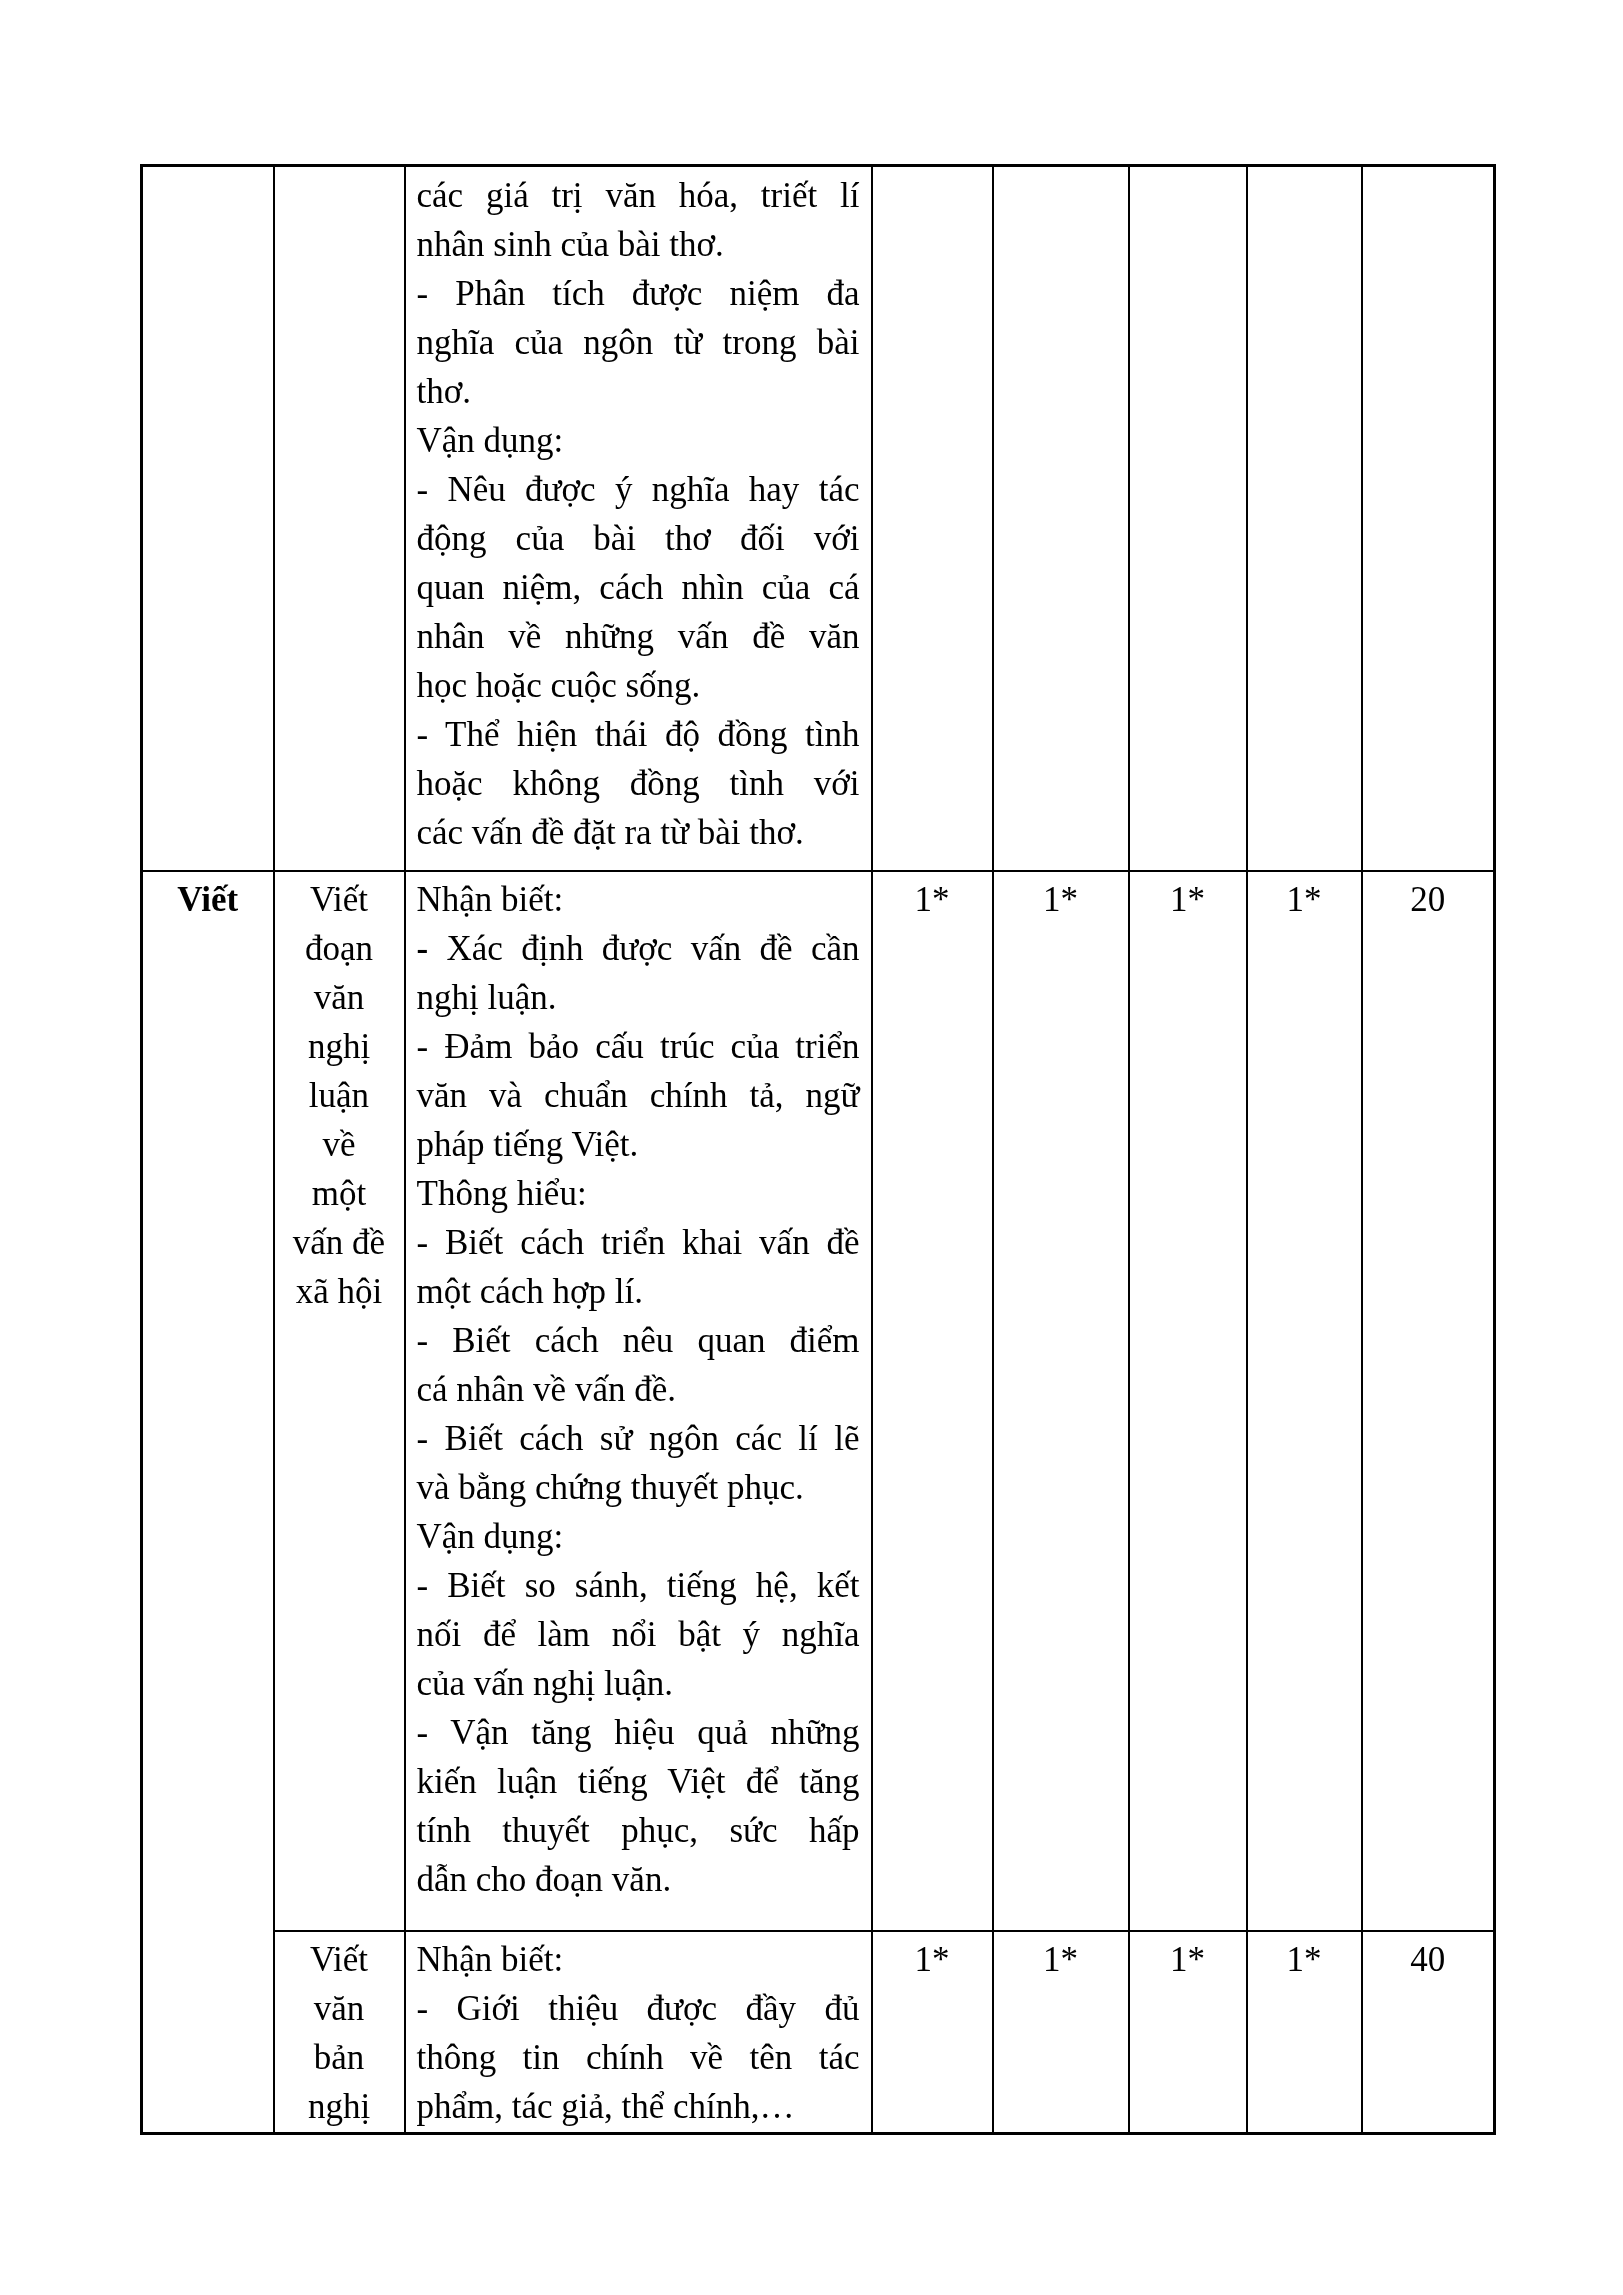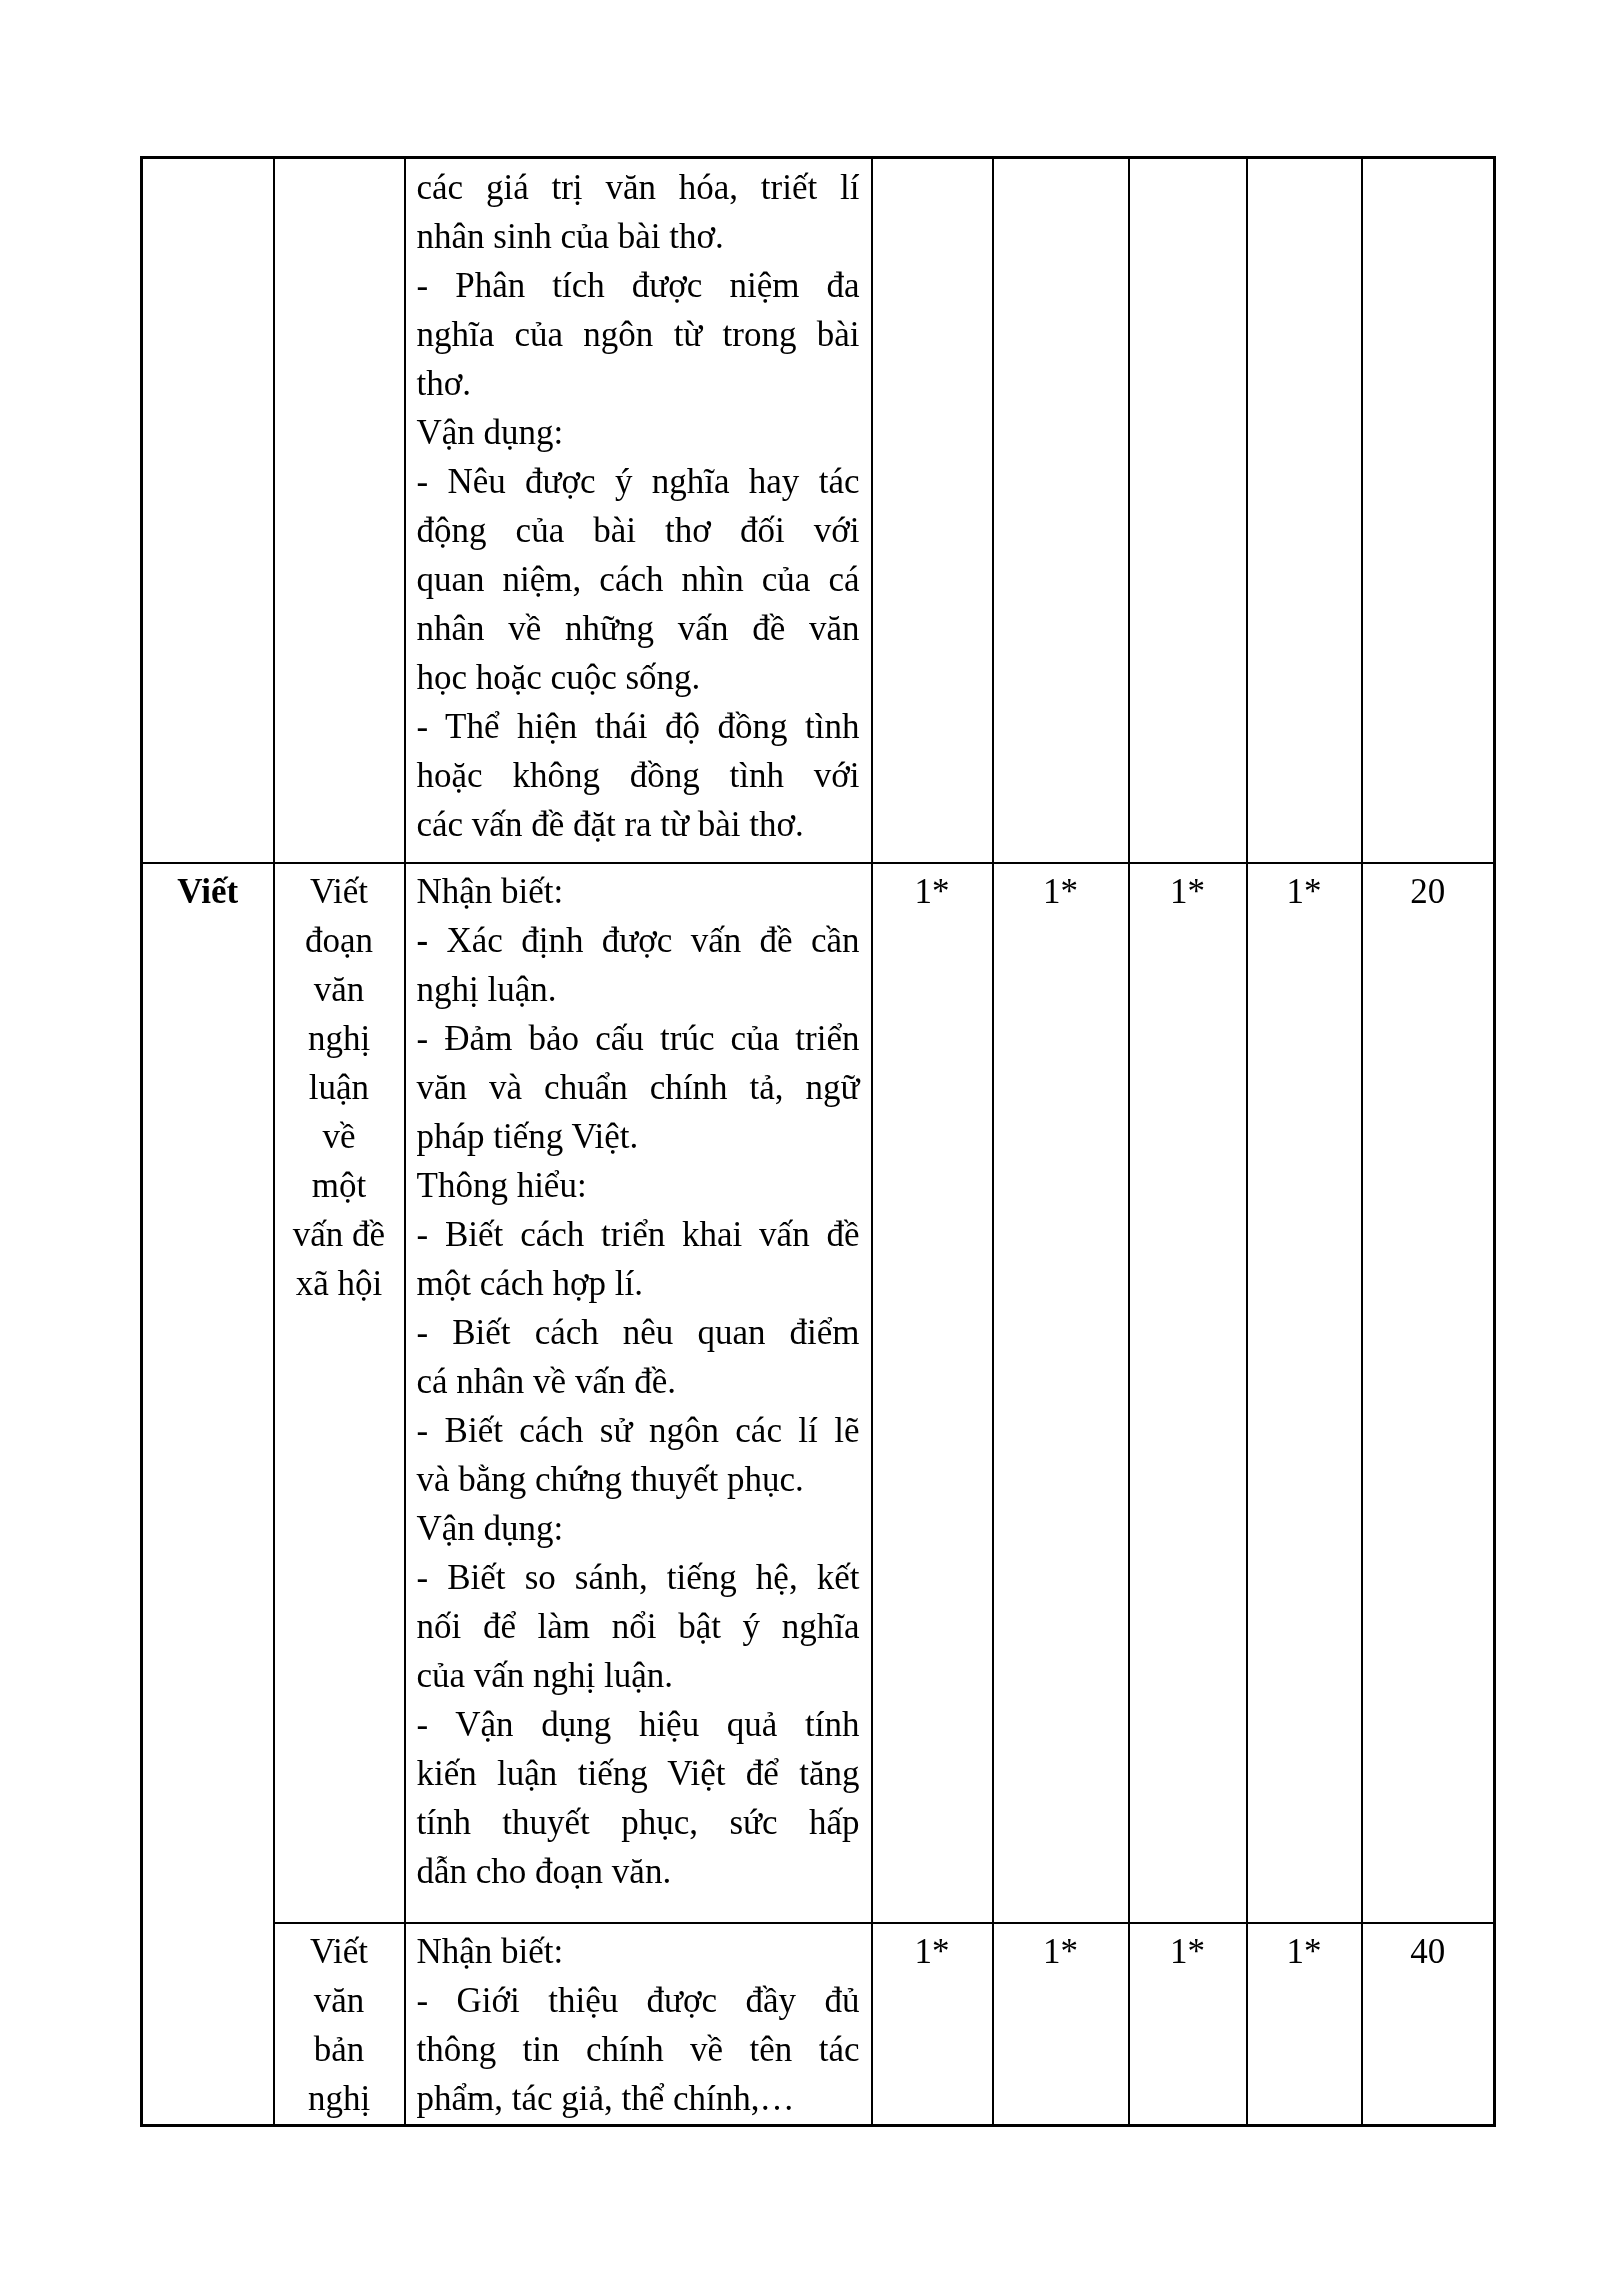--- a/index.html
+++ b/index.html
@@ -2,21 +2,21 @@
 <html style="font-size:12.6px"><head>
 <meta charset="utf-8">
 <style>
   html,body{margin:0;padding:0}
   body{
     width:1623px;height:2295px;background:#ffffff;color:#000000;
     font-family:"Liberation Serif","DejaVu Serif",serif;
   }
   .sheet{position:relative;width:1623px;height:2295px;background:#ffffff;overflow:hidden}
   table.matrix{
-    position:absolute;left:140px;top:156px;width:1353px;
+    position:absolute;left:140px;top:164px;width:1353px;
     border-collapse:collapse;table-layout:fixed;
     border:3.1px solid #000;
   }
   .matrix td{
     border:2.4px solid #000;
     vertical-align:top;
     padding:3.9px 0 0 0;
     font-size:35px;line-height:49px;
     overflow:hidden;
   }
@@ -98,21 +98,21 @@
             <div class="line j">- Biết cách triển khai vấn đề</div>
             <div class="line">một cách hợp lí.</div>
             <div class="line j">- Biết cách nêu quan điểm</div>
             <div class="line">cá nhân về vấn đề.</div>
             <div class="line j">- Biết cách sử ngôn các lí lẽ</div>
             <div class="line">và bằng chứng thuyết phục.</div>
             <div class="line b">Vận dụng:</div>
             <div class="line j">- Biết so sánh, tiếng hệ, kết</div>
             <div class="line j">nối để làm nổi bật ý nghĩa</div>
             <div class="line">của vấn nghị luận.</div>
-            <div class="line j">- Vận dụng hiệu quả tính</div>
+            <div class="line j">- Vận tăng hiệu quả những</div>
             <div class="line j">kiến luận tiếng Việt để tăng</div>
             <div class="line j">tính thuyết phục, sức hấp</div>
             <div class="line">dẫn cho đoạn văn.</div>
           </td>
       <td class="cm">1*</td>
       <td class="cm">1*</td>
       <td class="cm">1*</td>
       <td class="cm">1*</td>
       <td class="ct">20</td>
     </tr>

